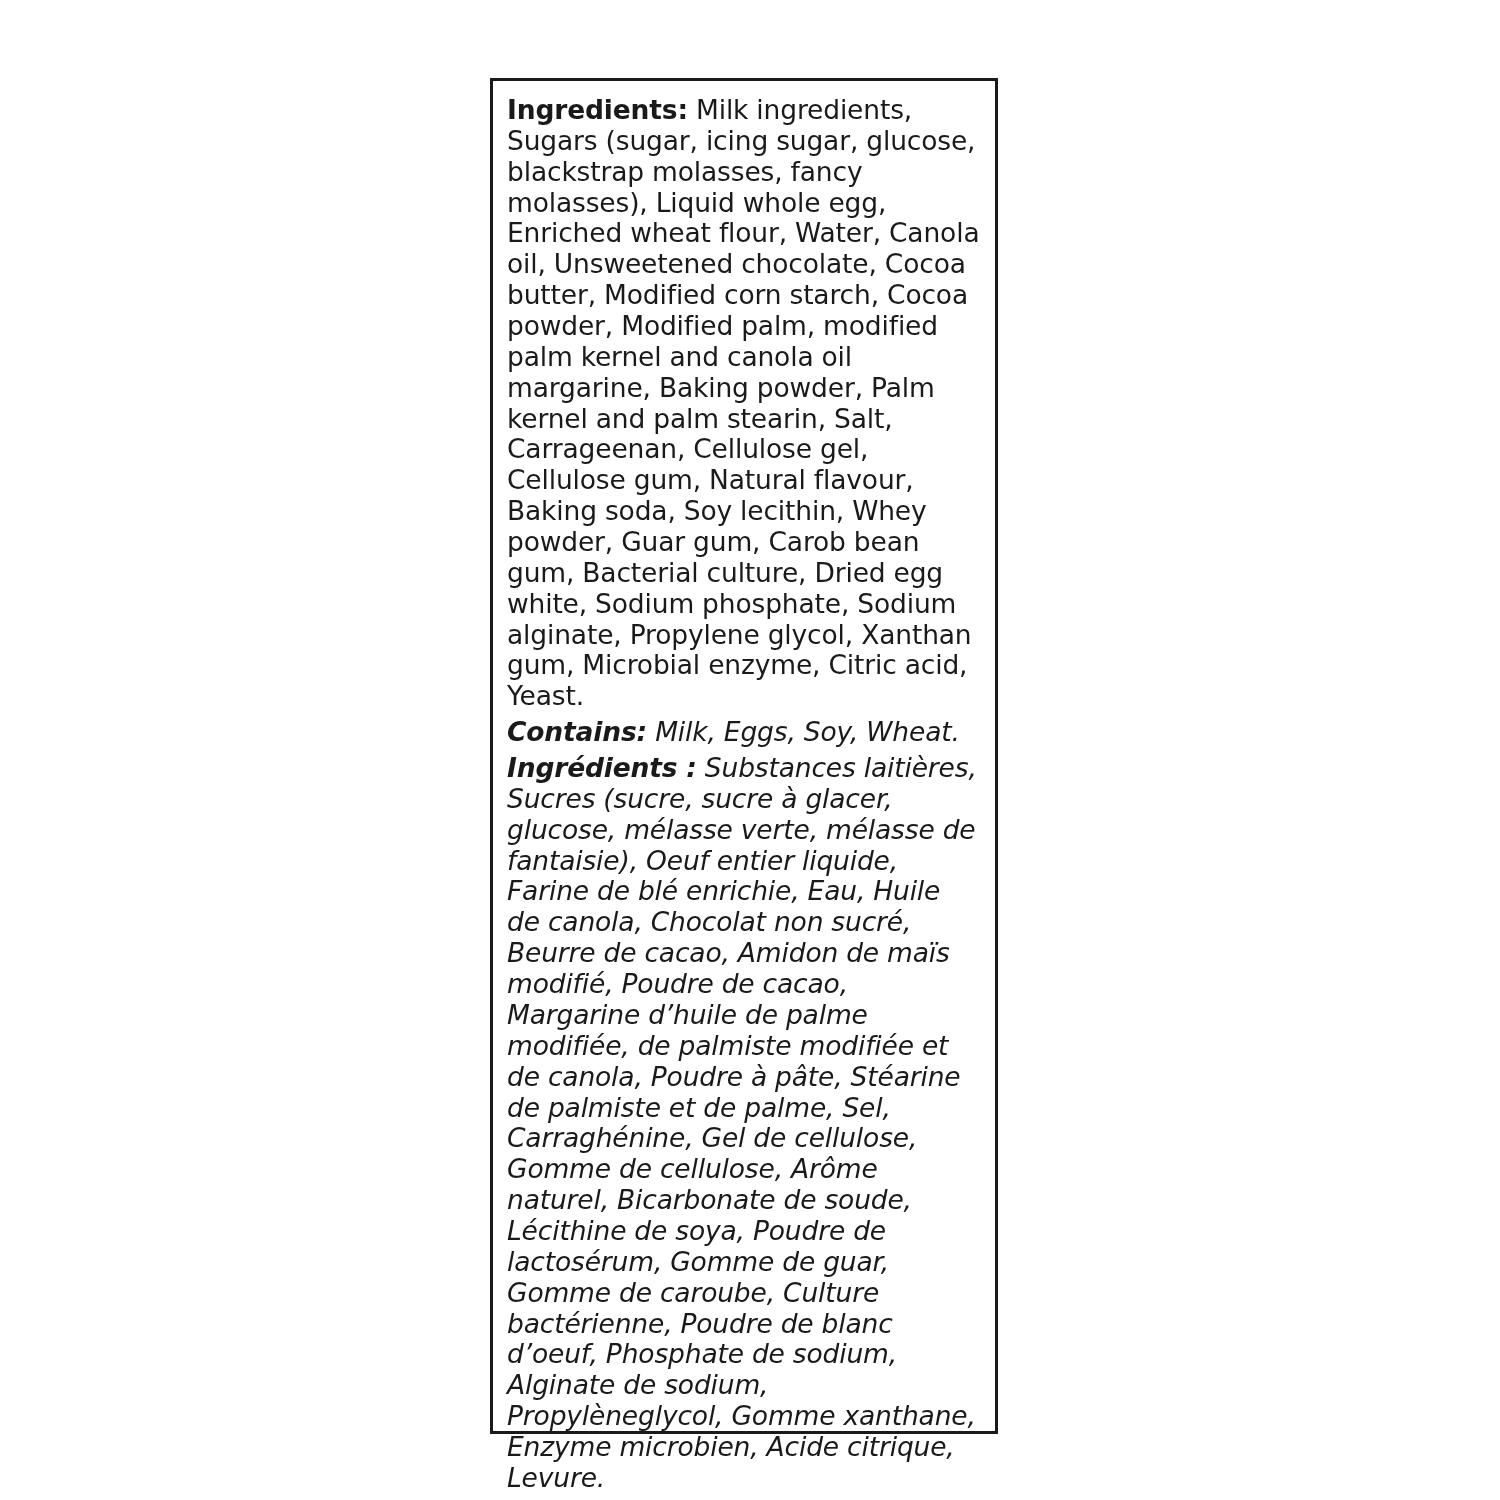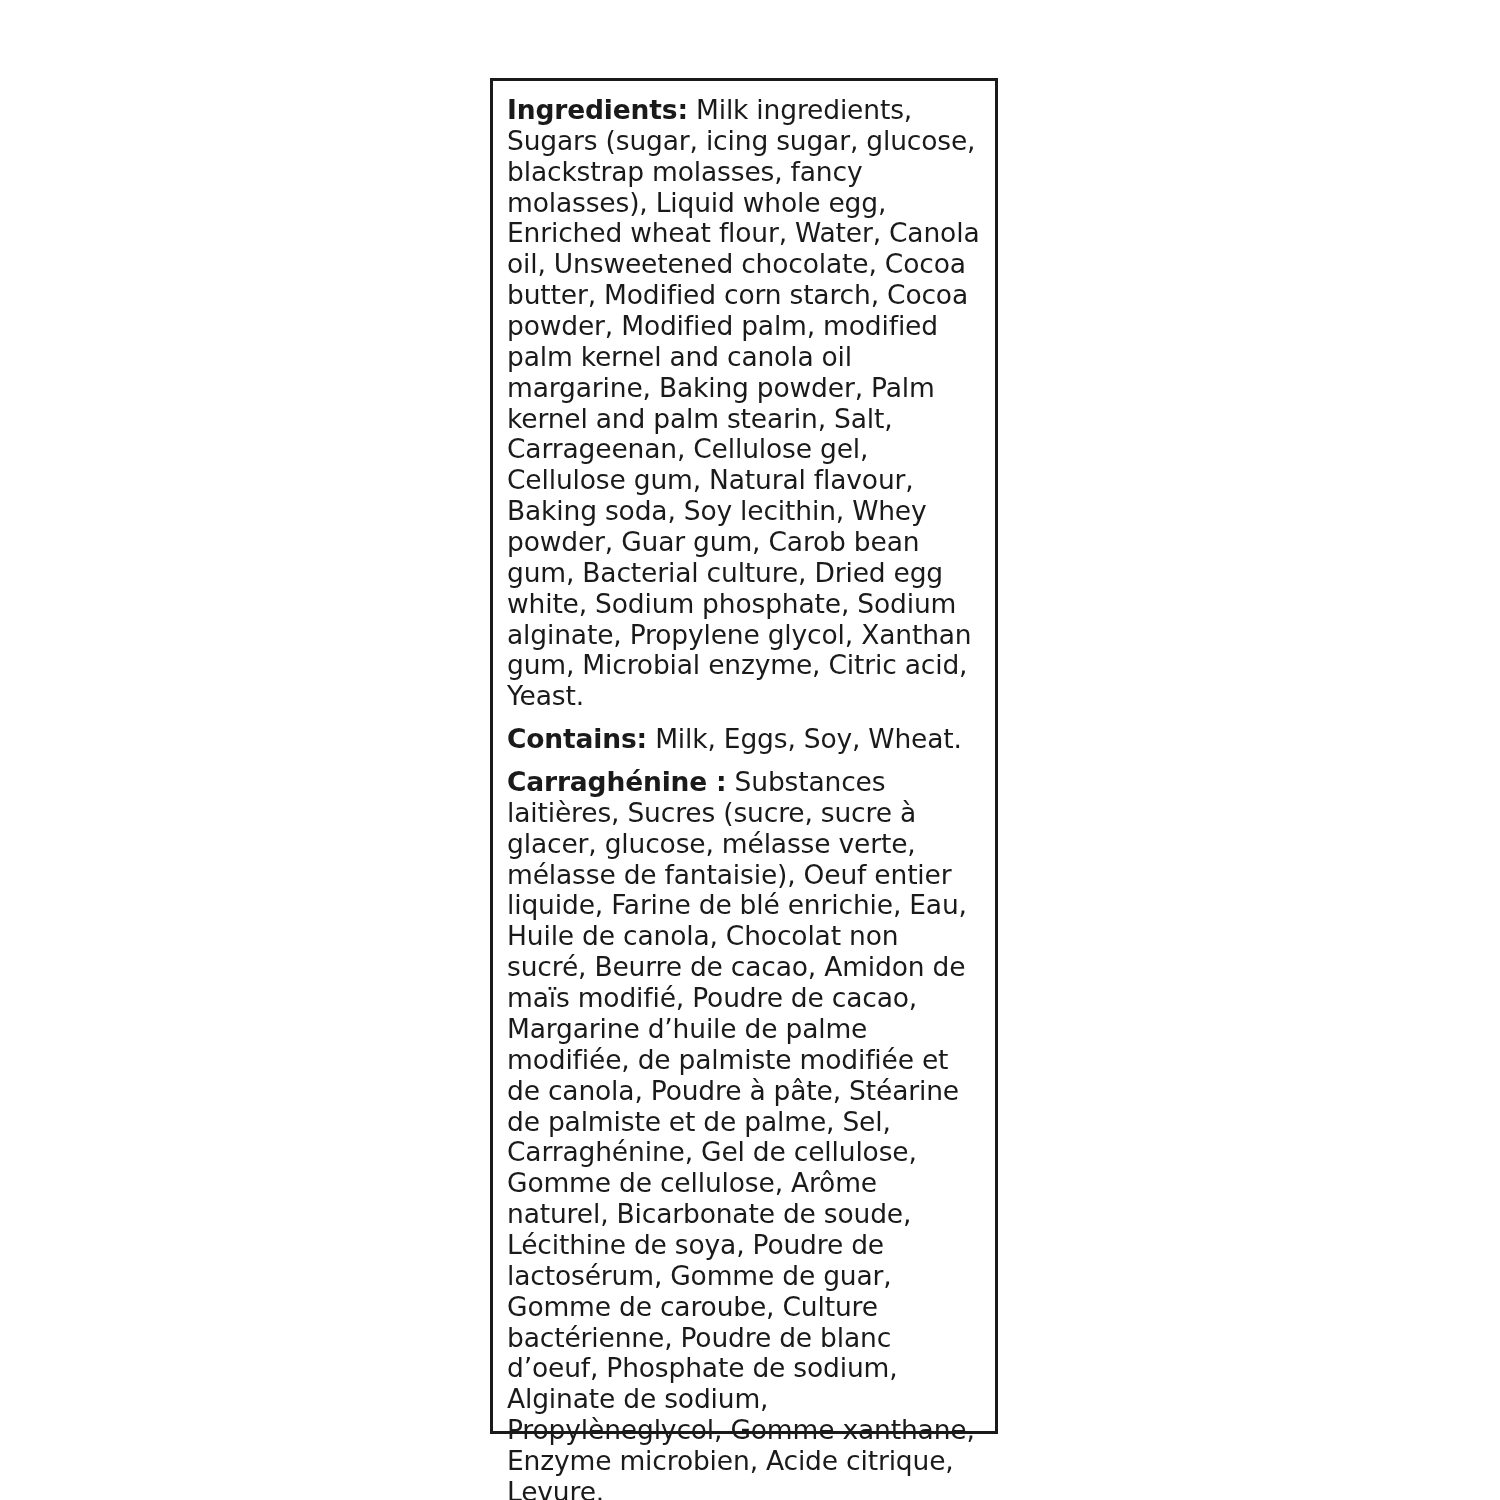--- a/index.html
+++ b/index.html
@@ -28,21 +28,22 @@
   }
   .block {
     font-size: 26.5px;
     line-height: 1.165;
     letter-spacing: -0.15px;
     color: #1a1a1a;
     text-align: left;
     word-spacing: -0.2px;
   }
   .block + .block {
-    margin-top: 12px;
+    margin-top: 5px;
+    font-style: italic;
   }
   .lbl {
     font-weight: bold;
   }
 </style>
 </head>
 <body>
 
 <div class="panel">
 
@@ -51,17 +52,17 @@
     <span>Milk ingredients, Sugars (sugar, icing sugar, glucose, blackstrap molasses, fancy molasses), Liquid whole egg, Enriched wheat flour, Water, Canola oil, Unsweetened chocolate, Cocoa butter, Modified corn starch, Cocoa powder, Modified palm, modified palm kernel and canola oil margarine, Baking powder, Palm kernel and palm stearin, Salt, Carrageenan, Cellulose gel, Cellulose gum, Natural flavour, Baking soda, Soy lecithin, Whey powder, Guar gum, Carob bean gum, Bacterial culture, Dried egg white, Sodium phosphate, Sodium alginate, Propylene glycol, Xanthan gum, Microbial enzyme, Citric acid, Yeast.</span>
   </div>
 
   <div class="block">
     <span class="lbl">Contains:</span>
     <span>Milk, Eggs, Soy, Wheat.</span>
   </div>
 
 
   <div class="block">
-    <span class="lbl">Carraghénine :</span>
+    <span class="lbl">Ingrédients :</span>
     <span>Substances laitières, Sucres (sucre, sucre à glacer, glucose, mélasse verte, mélasse de fantaisie), Oeuf entier liquide, Farine de blé enrichie, Eau, Huile de canola, Chocolat non sucré, Beurre de cacao, Amidon de maïs modifié, Poudre de cacao, Margarine d’huile de palme modifiée, de palmiste modifiée et de canola, Poudre à pâte, Stéarine de palmiste et de palme, Sel, Carraghénine, Gel de cellulose, Gomme de cellulose, Arôme naturel, Bicarbonate de soude, Lécithine de soya, Poudre de lactosérum, Gomme de guar, Gomme de caroube, Culture bactérienne, Poudre de blanc d’oeuf, Phosphate de sodium, Alginate de sodium, Propylèneglycol, Gomme xanthane, Enzyme microbien, Acide citrique, Levure.</span>
   </div>
 
 </div>
 
 </body></html>

